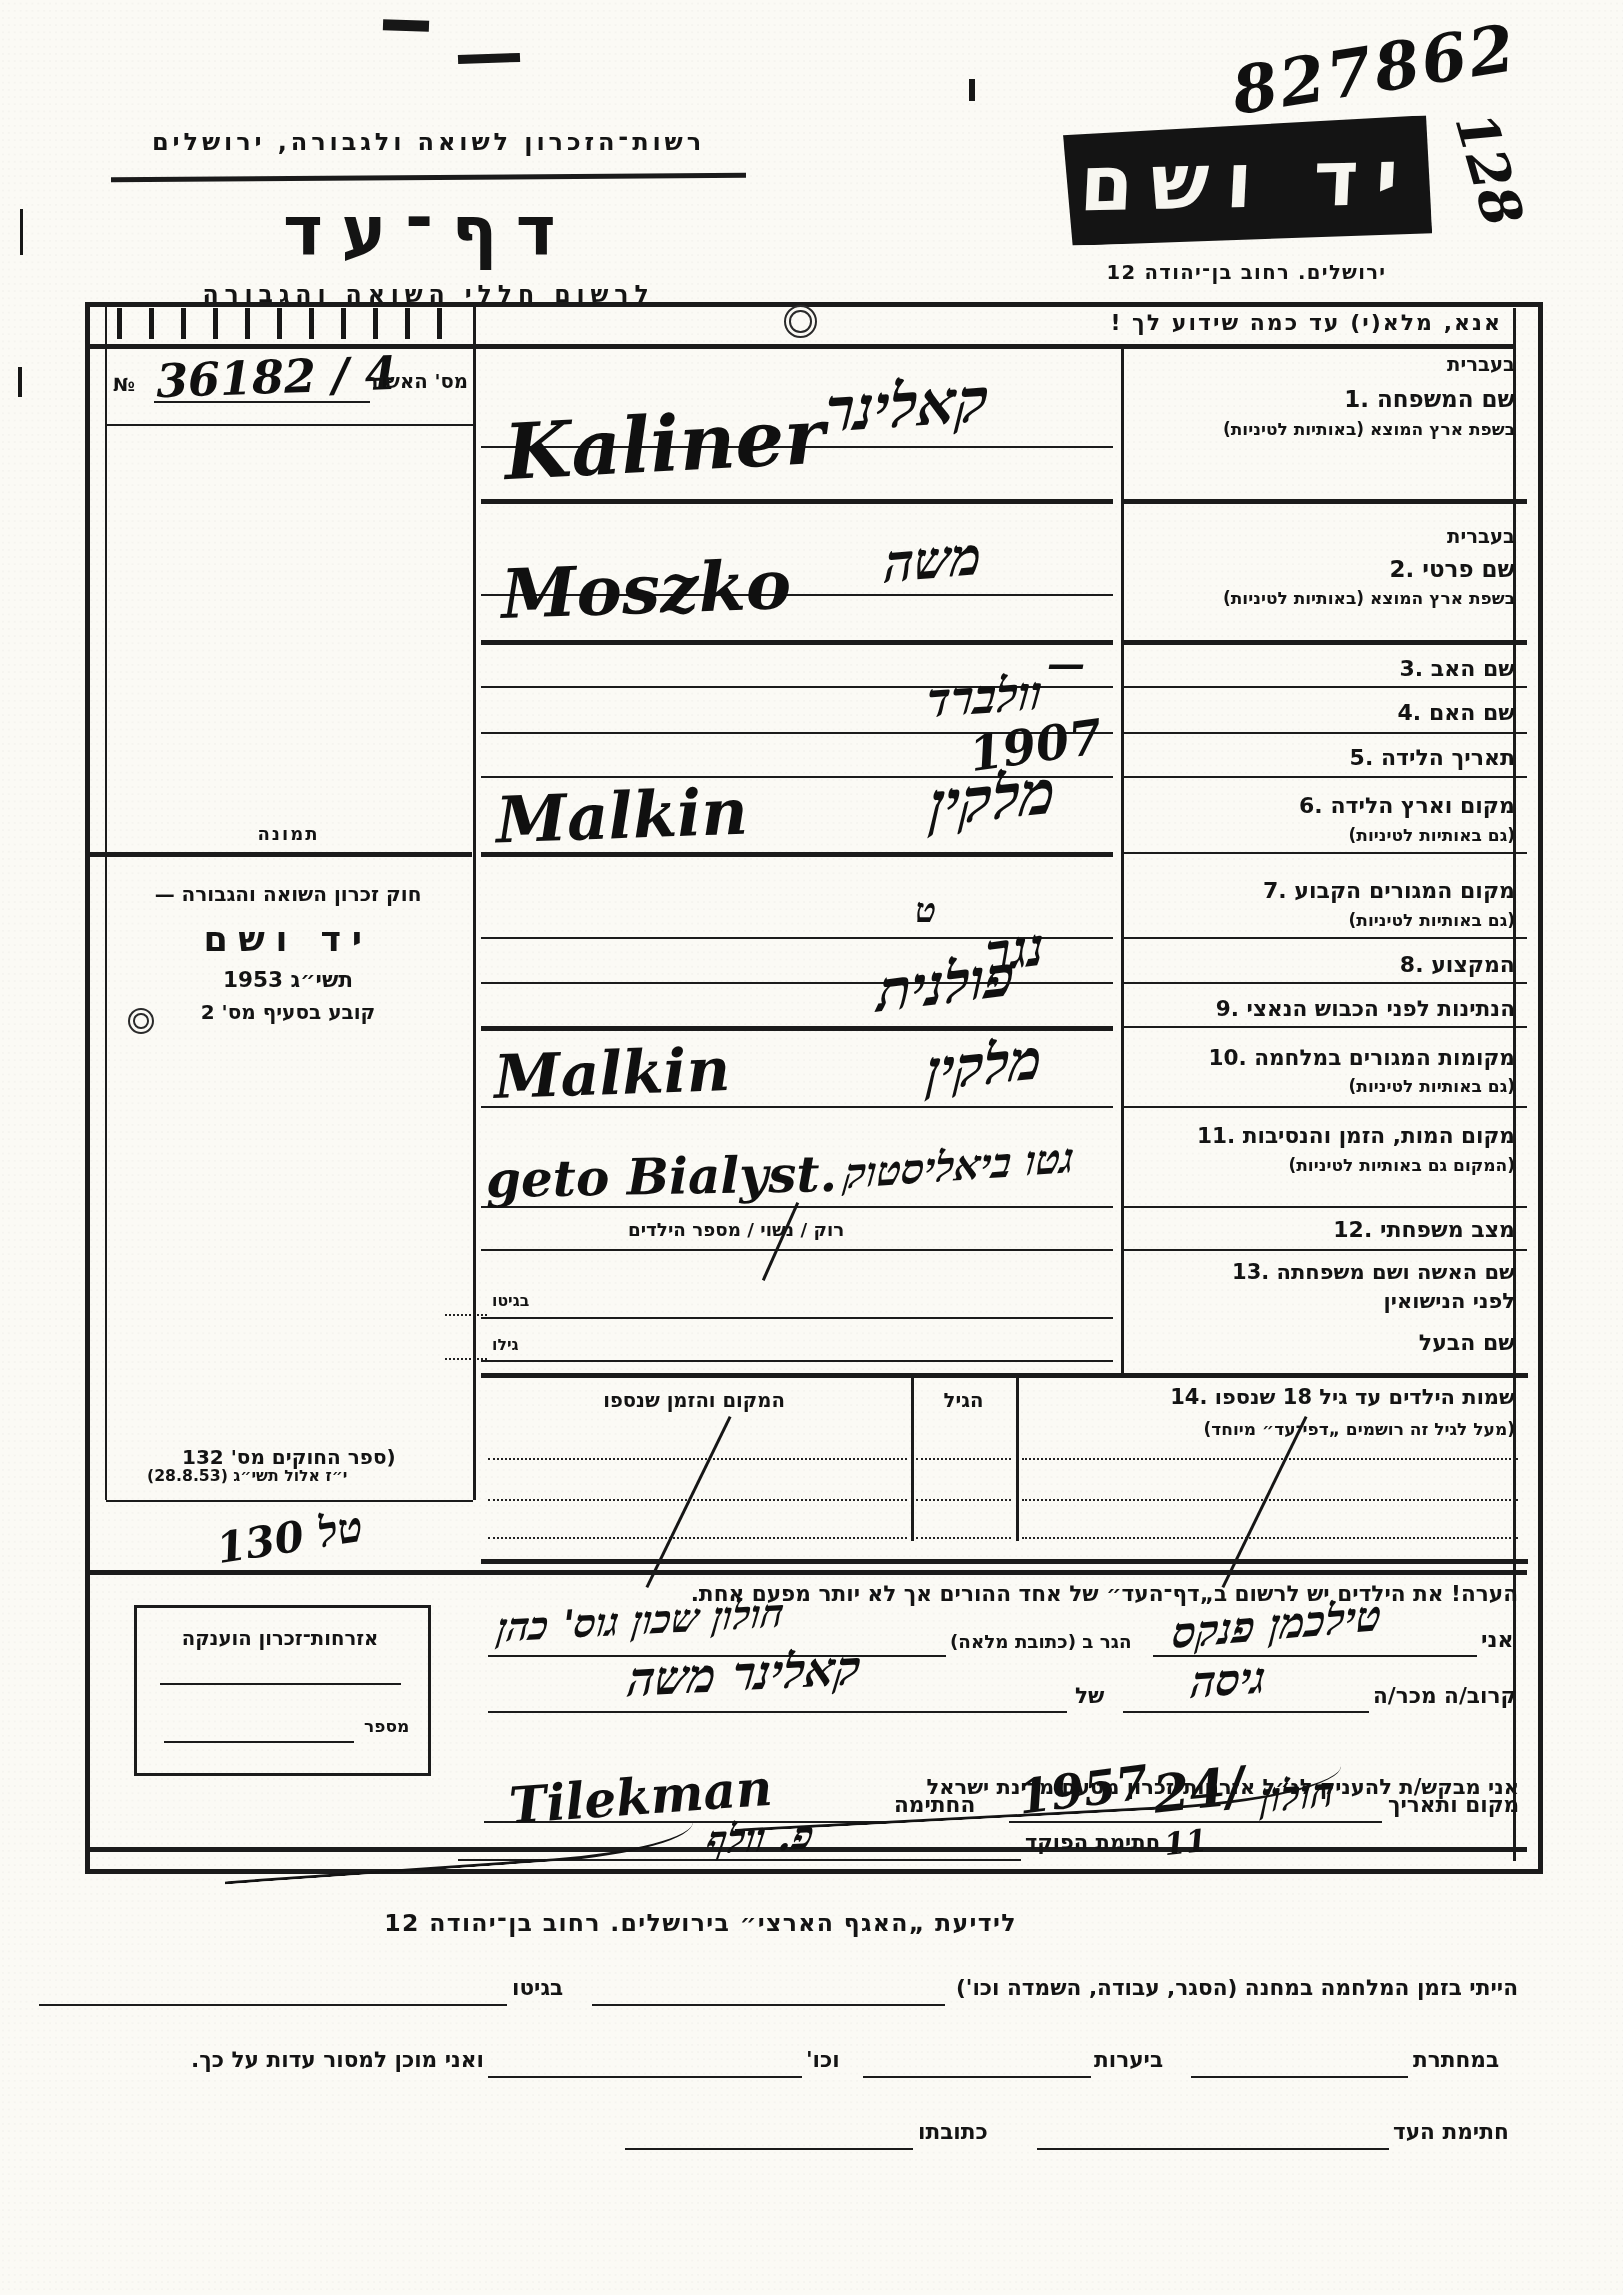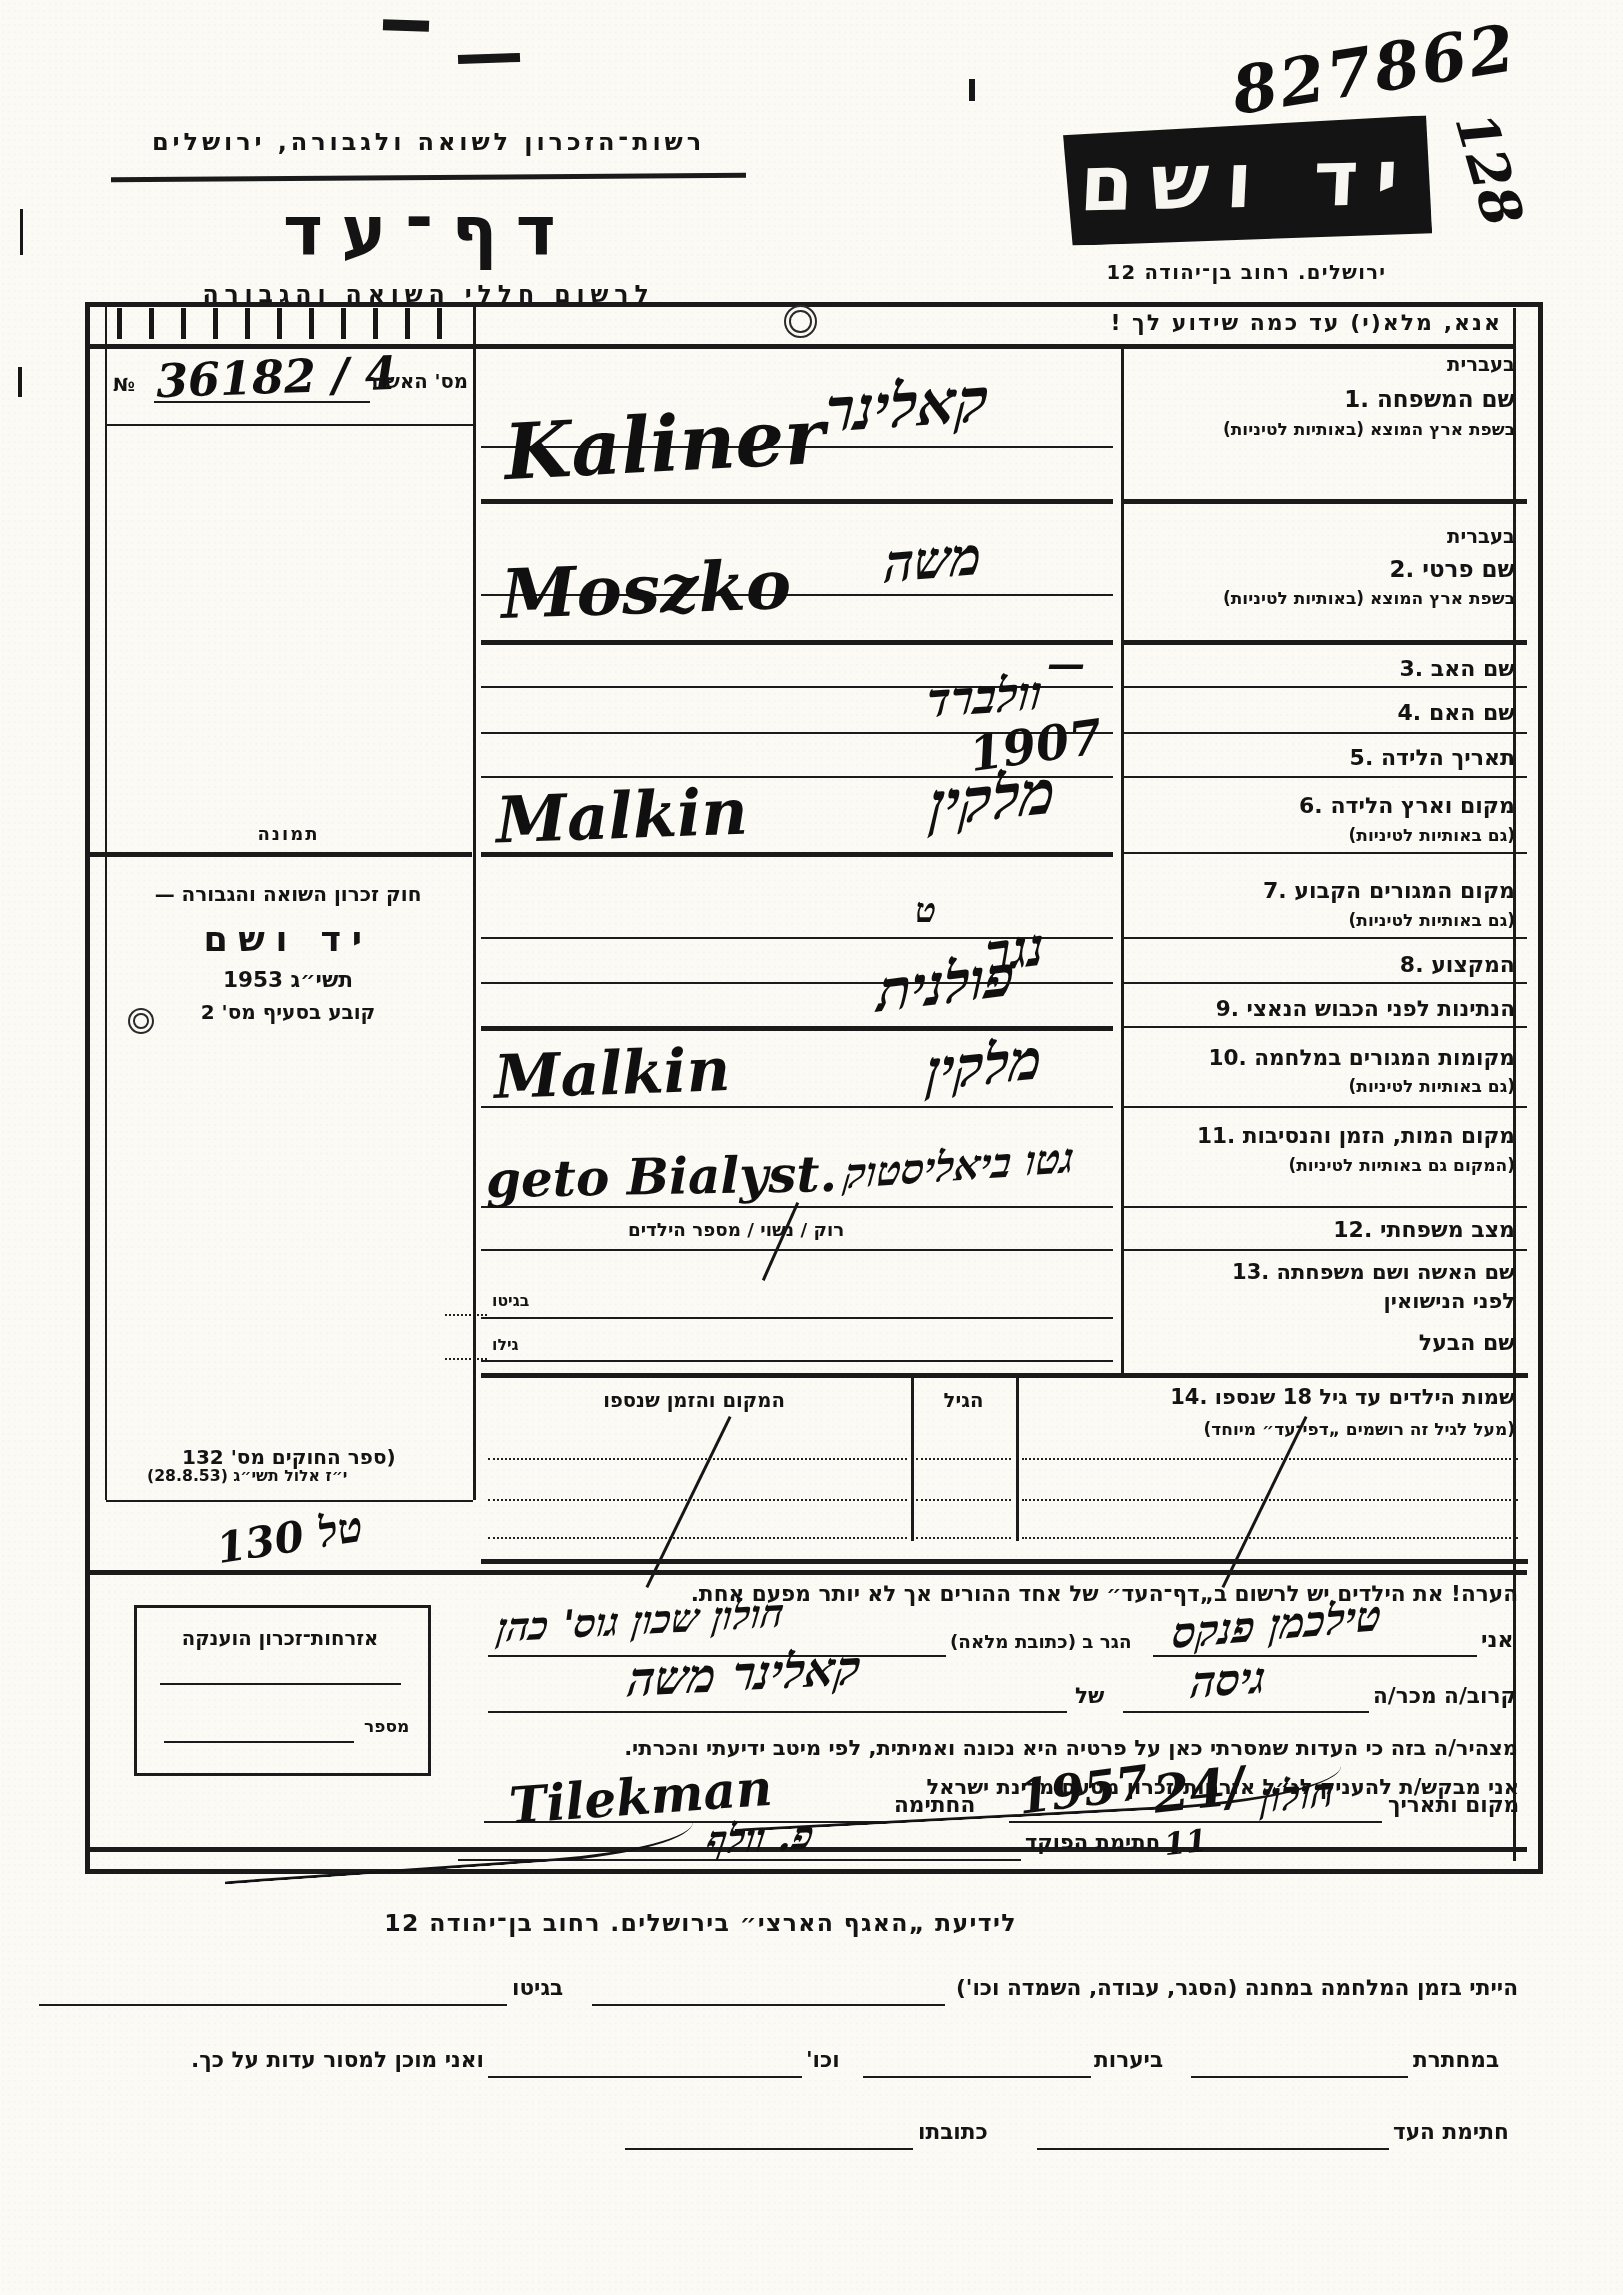--- a/index.html
+++ b/index.html
@@ -224,21 +224,20 @@
   <div class="line" style="left:488px;top:1655px;width:458px;"></div>
   <div class="t hand rtl" style="left:497px;top:1597px;font-size:39px;transform:rotate(-3deg) skewX(-10deg);">חולון שכון גוס' כהן</div>
 
   <div class="t p rtl" style="left:1373px;top:1683px;font-size:21.6px;">קרוב/ה מכר/ה</div>
   <div class="line" style="left:1123px;top:1711px;width:246px;"></div>
   <div class="t hand rtl" style="left:1191px;top:1655px;font-size:43px;transform:rotate(-4deg) skewX(-10deg);">גיסה</div>
   <div class="t p rtl" style="left:1075px;top:1683px;font-size:21.6px;">של</div>
   <div class="line" style="left:488px;top:1711px;width:579px;"></div>
   <div class="t hand rtl" style="left:628px;top:1646px;font-size:47px;transform:rotate(-3deg) skewX(-10deg);">קאלינר משה</div>
 
-  <div class="t p rtl r" style="left:458px;top:1736px;width:1060px;font-size:21px;">מצהיר/ה בזה כי העדות שמסרתי כאן על פרטיה היא נכונה ואמיתית, לפי מיטב ידיעתי והכרתי.</div>
   <div class="t p rtl r" style="left:694px;top:1775px;width:825px;font-size:21px;">אני מבקש/ת להעניק לנ״ל אזרחות־זכרון מטעם מדינת ישראל</div>
 
   <div class="t p rtl" style="left:1388px;top:1792px;font-size:21.6px;">מקום ותאריך</div>
   <div class="line" style="left:1009px;top:1821px;width:373px;"></div>
   <div class="t hand rtl" style="left:1260px;top:1771px;font-size:41px;transform:rotate(-5deg) skewX(-8deg);">חולון</div>
   <div class="t hand ltr" style="left:1153px;top:1759px;font-size:52px;transform:rotate(-6deg);">24/</div>
   <div class="t hand ltr" style="left:1164px;top:1824px;font-size:31px;transform:rotate(-6deg);">11</div>
   <div class="t hand ltr" style="left:1018px;top:1762px;font-size:47px;transform:rotate(-7deg);">1957</div>
   <div class="t p rtl" style="left:894px;top:1792px;font-size:21.6px;">החתימה</div>
   <div class="line" style="left:484px;top:1821px;width:407px;"></div>

